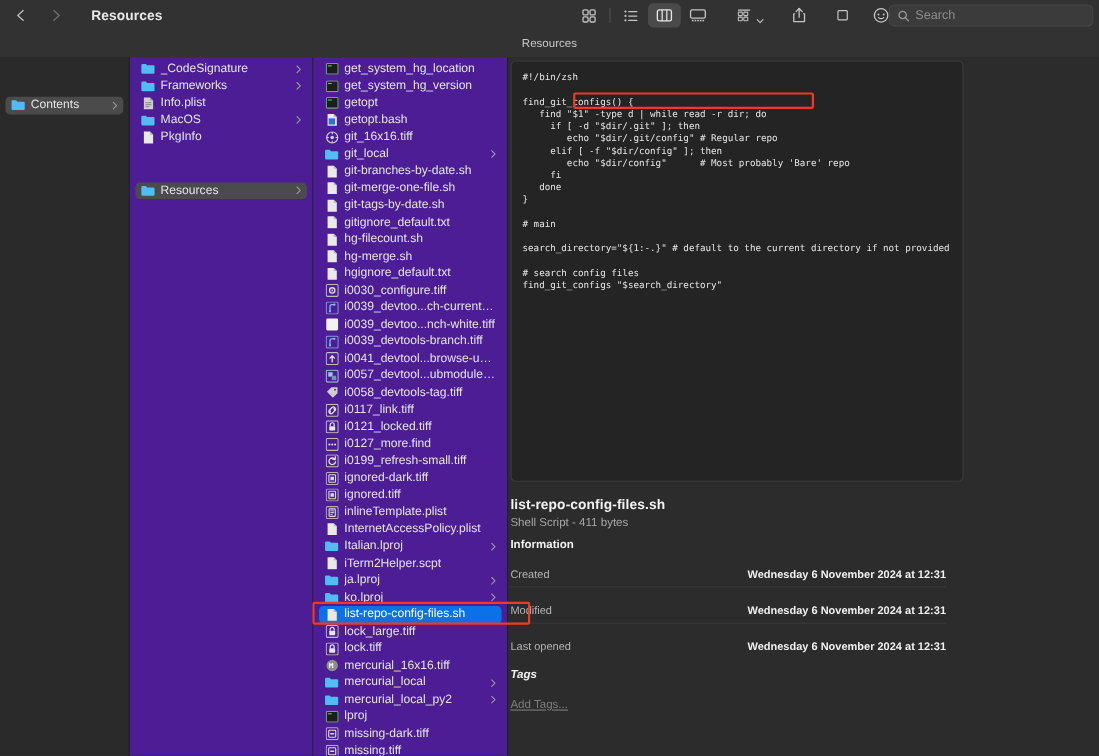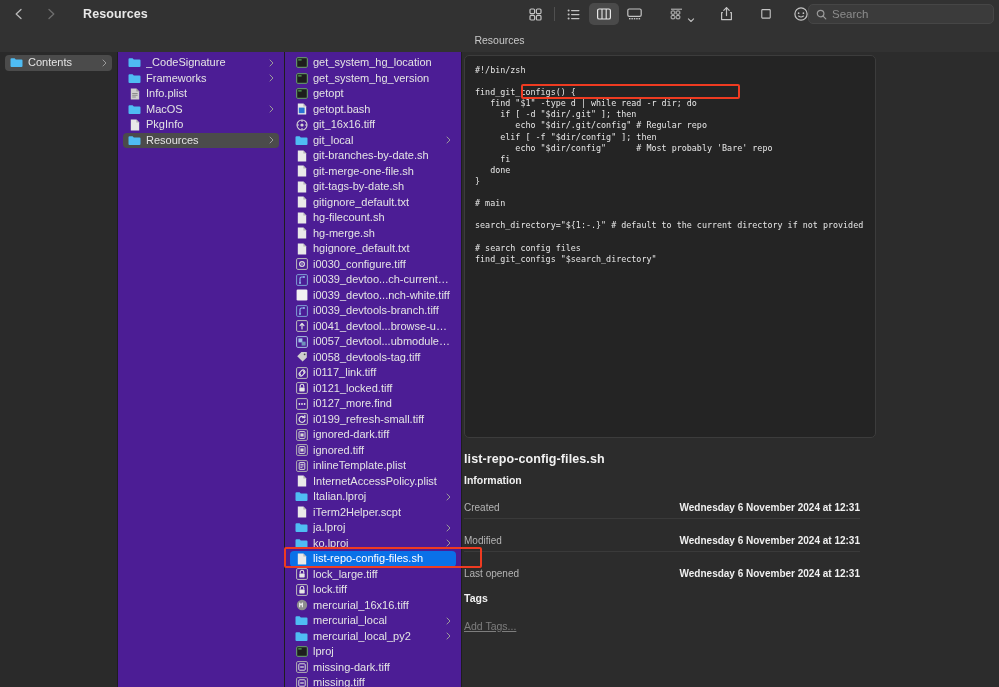--- a/index.html
+++ b/index.html
@@ -70,21 +70,21 @@
   .row {
     height: 15.5px; display: flex; align-items: center; padding: 0 6px 0 5px;
     margin: 0 5px; border-radius: 4px; position: relative; cursor: default;
   }
   .row .ic { width: 13px; height: 13px; margin-right: 5px; flex: 0 0 13px; display:flex; align-items:center; justify-content:center;}
   .row .nm {
     color: #e4e4e4; font-size: 11px; white-space: nowrap; overflow: hidden;
     text-overflow: ellipsis; flex: 1; line-height: 13px;
   }
   .row .dis { position: absolute; right: 5px; color: #9a9a9a; font-size: 9px; line-height: 1; }
-  .row.sel-grey { background: #4b4b4b; }
+  .row.sel-grey { background: #4b4b4b; margin-top: 33px; }
   .row.sel-blue { background: #0a71e8; }
   .row.sel-blue .nm { color: #ffffff; }
 
   
   .ic svg { display: block; }
   .folder { width: 13px; height: 11px; }
   .doc { width: 10px; height: 12px; }
 
   
   .codebox {
@@ -100,21 +100,21 @@
   .meta .fname { color: #f2f2f2; font-size: 12.5px; font-weight: bold; letter-spacing: 0.1px;}
   .meta .fsub { color: #a6a6a6; font-size: 10.5px; margin-top: 3px; }
   .meta .sect { color: #f0f0f0; font-size: 10.5px; font-weight: bold; margin-top: 8px; }
   .kvrow {
     display: flex; justify-content: space-between; align-items: baseline;
     padding: 6px 0 5px 0; border-bottom: 1px solid #3a3a3a;
   }
   .kvrow:last-of-type { border-bottom: none; text-align: center; }
   .kvrow .k { color: #b4b4b4; font-size: 10px; }
   .kvrow .v { color: #f0f0f0; font-size: 10px; font-weight: bold; margin-top: 10px; }
-  .tags-sect { margin-top: 13px; }
+  .tags-sect { margin-top: 13px; font-style: italic; }
   .tags-add { color: #7d7d7d; font-size: 10.5px; margin-top: 16px; text-decoration: underline; }
 
   
   .annot { position: absolute; border: 2px solid #ef3b21; border-radius: 2px; pointer-events: none; }
   #annot-code { left: 521px; top: 84px; width: 219px; height: 15px; }
   #annot-file { left: 284px; top: 547px; width: 198px; height: 21px; }
 </style>
 </head>
 <body>
 
@@ -761,20 +761,21 @@
 # main
 
 search_directory="${1:-.}" # default to the current directory if not provided
 
 # search config files
 find_git_configs "$search_directory"</pre>
       </div>
 
       <div class="meta">
         <div class="fname">list-repo-config-files.sh</div>
+        <div class="fsub">Shell Script - 411 bytes</div>
         <div class="sect">Information</div>
         <div id="info-rows">
             <div class="kvrow">
               <span class="k">Created</span>
               <span class="v">Wednesday 6 November 2024 at 12:31</span>
             </div>
             <div class="kvrow">
               <span class="k">Modified</span>
               <span class="v">Wednesday 6 November 2024 at 12:31</span>
             </div>

